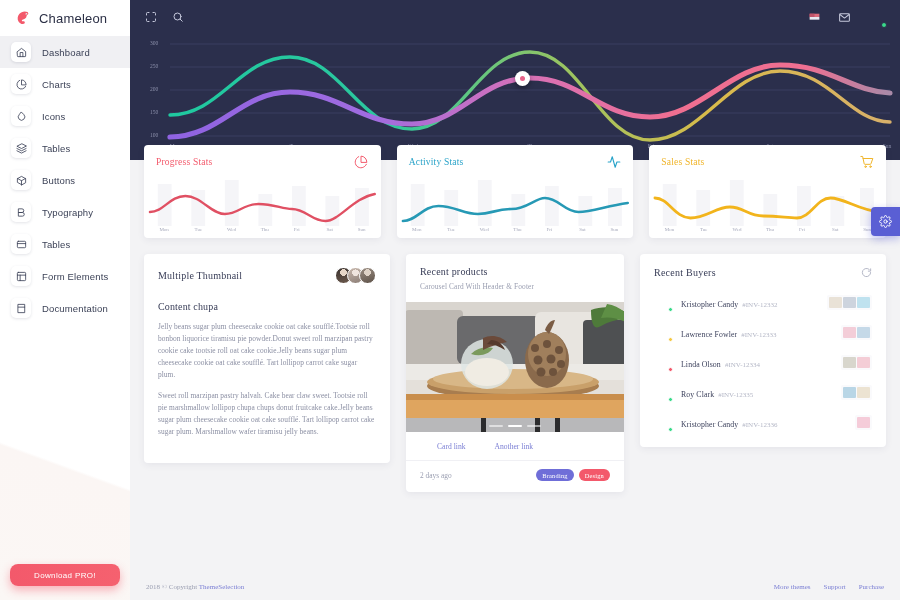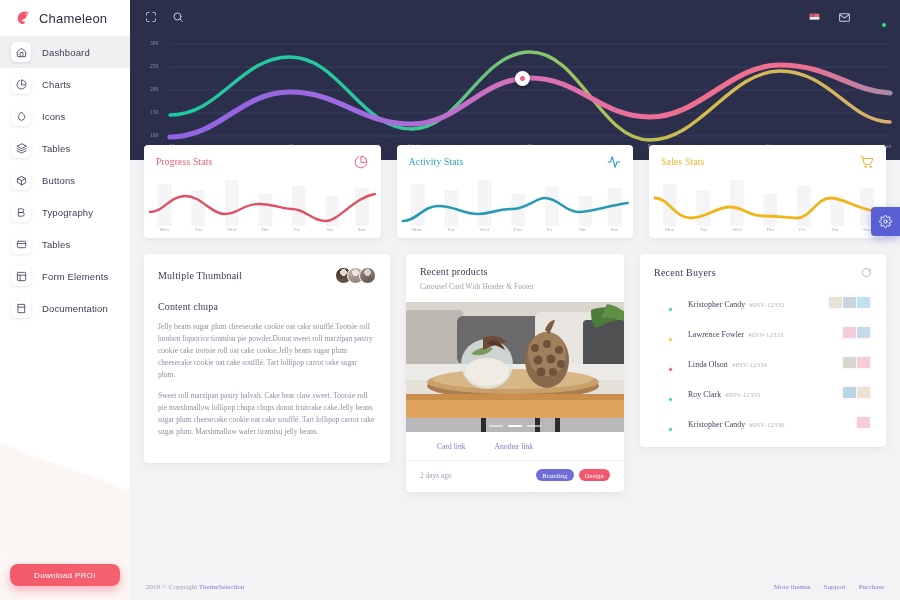--- a/index.html
+++ b/index.html
@@ -146,21 +146,21 @@
   .buyers-card { flex:1 1 0; min-width:0; padding:13px 14px 10px; }
   .buyers-head { display:flex; align-items:center; margin-bottom:9px;}
   .buyers-title { font-size:10px; color:#383d57; letter-spacing:.25px;}
   .refresh { margin-left:auto; width:11px;height:11px; cursor:pointer;}
   .refresh svg{display:block;}
   .buyer { display:flex; align-items:center; padding:6px 0; }
   .b-av { width:18px;height:18px;border-radius:50%; position:relative; flex:0 0 18px; overflow:visible;}
   .b-av .ph{width:18px;height:18px;border-radius:50%;overflow:hidden;}
   .b-av .st{position:absolute;right:-1px;bottom:-1px;width:5px;height:5px;border-radius:50%;border:1.2px solid #fff;}
   .b-info { margin-left:9px; min-width:0;}
-  .b-name { font-size:7.8px; color:#3c415c; letter-spacing:.1px;margin-left:7px;}
+  .b-name { font-size:7.8px; color:#3c415c; letter-spacing:.1px;}
   .b-inv { font-size:7px; color:#b4b7c6; margin-top:2px;}
   .b-thumbs { margin-left:auto; display:flex; gap:1px; padding:2px; background:#fafafc; border-radius:2px;}
   .b-thumbs i { display:block; width:13px; height:11px; border-radius:1px;}
 
   
   .footer { position:absolute; left:0; right:0; bottom:0; height:26px; display:flex; align-items:center; padding:0 16px; }
   .f-left { font-size:7px; color:#9a9eb1; }
   .f-left b { color:#7b7fd4; font-weight:400;}
   .f-right { margin-left:auto; display:flex; gap:13px;}
   .f-right a { font-size:7px; color:#7b7fd4; text-decoration:none; cursor:pointer;}

